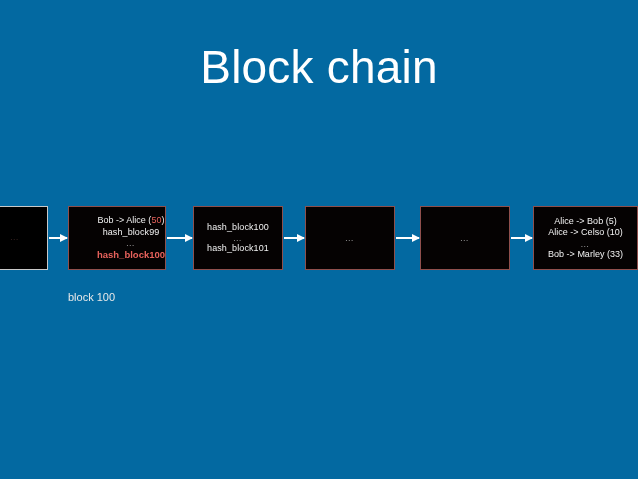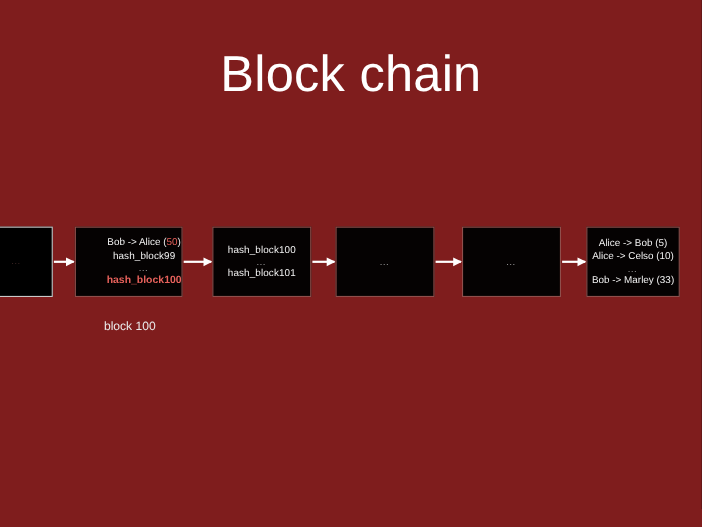--- a/index.html
+++ b/index.html
@@ -13,21 +13,21 @@
     overflow: hidden;
     font-family: "Liberation Sans", sans-serif;
     position: relative;
   }
 
   #slide {
     position: absolute;
     inset: 0;
     width: 638px;
     height: 479px;
-    background: #7f1d1d;
+    background: #0369a1;
   }
 
   
   #slide-title {
     position: absolute;
     left: 0;
     top: 38px;
     width: 638px;
     text-align: center;
     color: #ffffff;
@@ -122,21 +122,20 @@
     border-bottom: 4px solid transparent;
     border-left: 8px solid #ffffff;
   }
 
   
   #block-caption {
     position: absolute;
     left: 68px;
     top: 290px;
     width: 100px;
-    text-align: center;
     color: #e9e9e9;
     font-size: 11px;
     line-height: 14px;
     white-space: nowrap;
   }
 </style>
 </head>
 <body>
 
 <div id="slide">
@@ -188,21 +187,21 @@
 
     <div class="block" style="left:420px; width:90px;">
       <div class="tx-line dots">…</div>
     </div>
 
     <div class="arrow" style="left:511px; width:21px;">
       <span class="shaft"></span>
       <span class="head"></span>
     </div>
 
-    <div class="block" style="left:533px; width:85px;">
+    <div class="block" style="left:533px; width:105px;">
       <div class="tx-line">Alice -&gt; Bob (5)</div>
       <div class="tx-line">Alice -&gt; Celso (10)</div>
       <div class="tx-line dots">…</div>
       <div class="tx-line">Bob -&gt; Marley (33)</div>
     </div>
 
   </div>
 
   <div id="block-caption">block 100</div>
 

